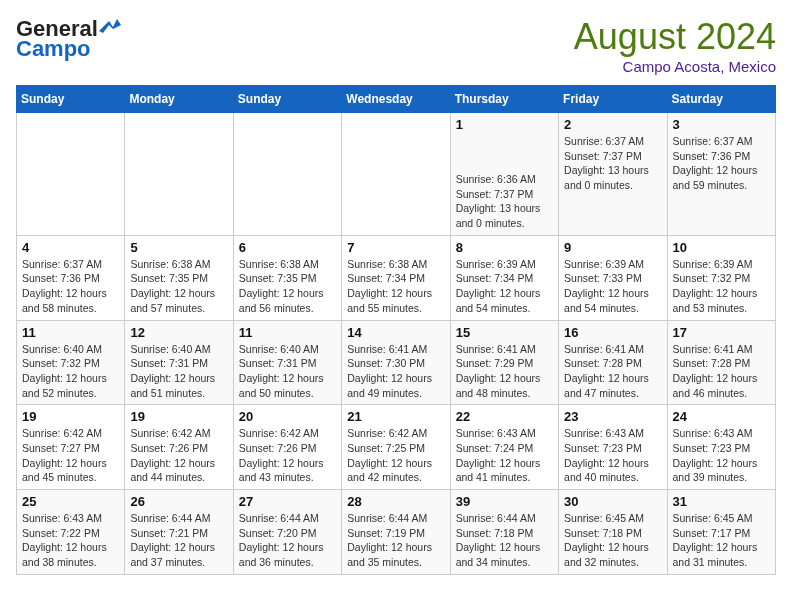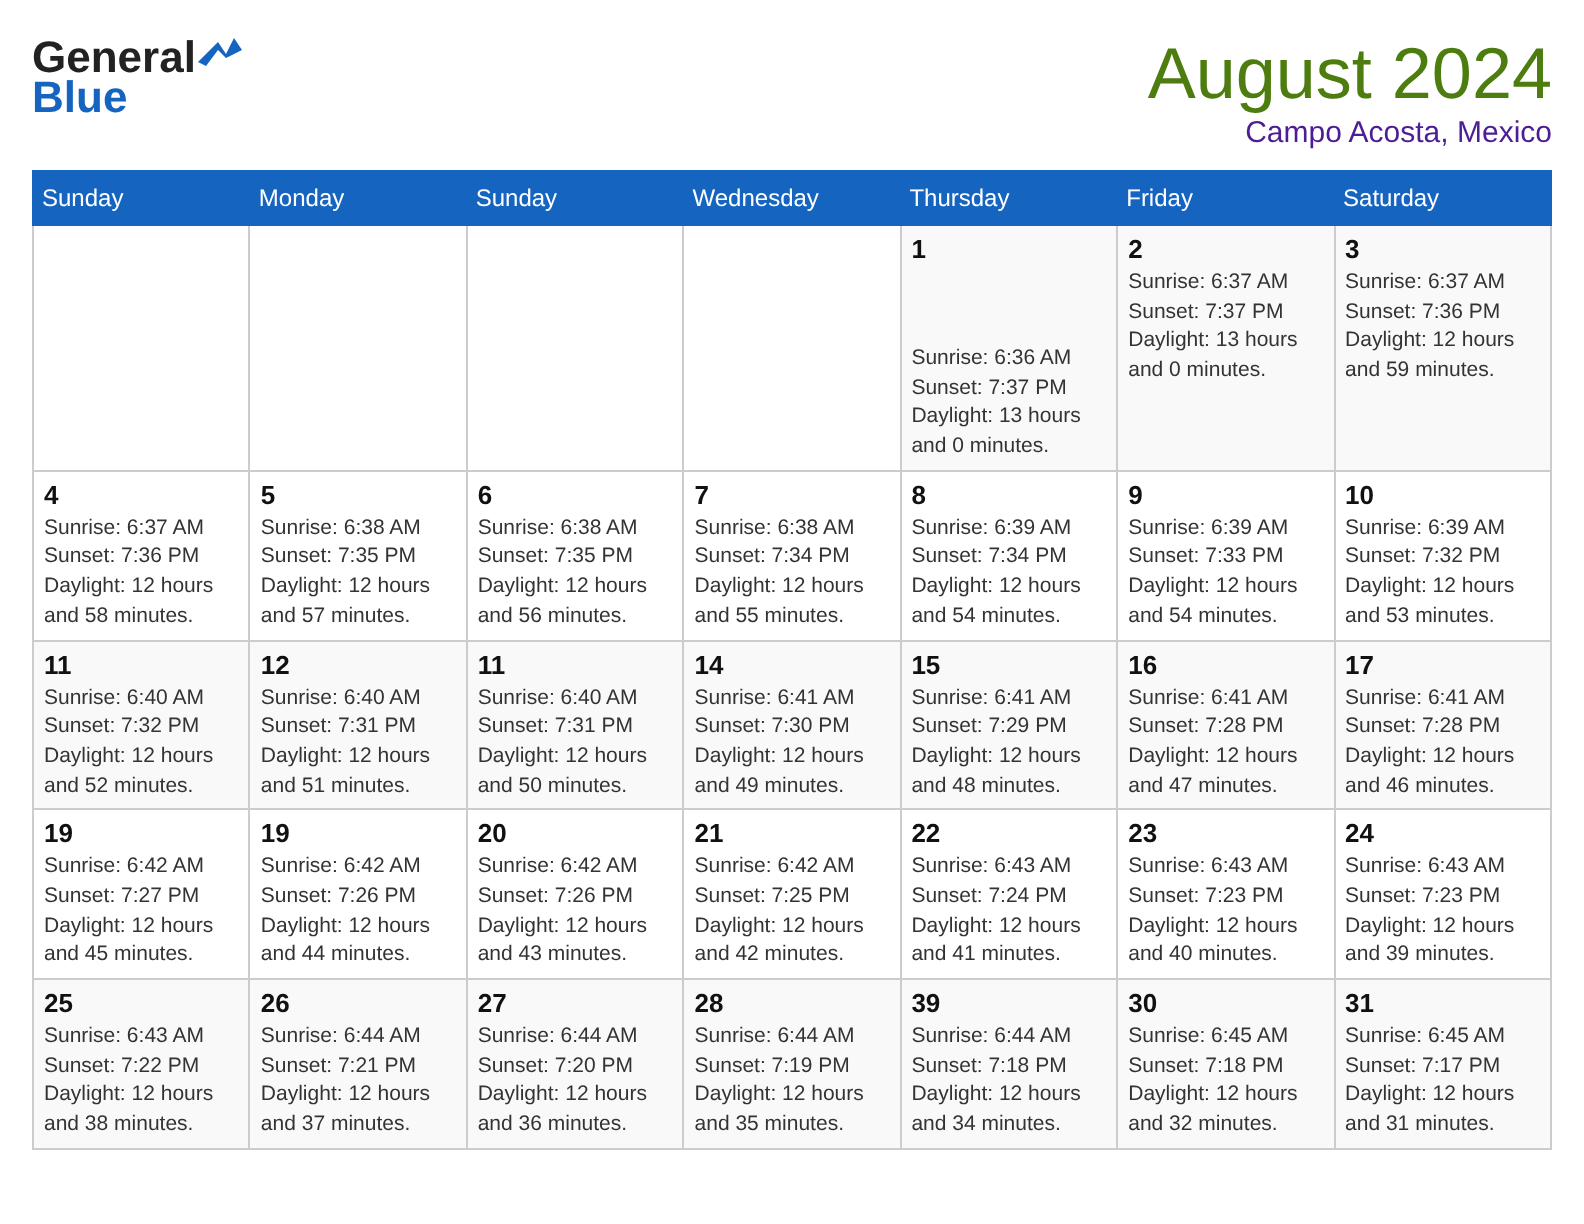--- a/index.html
+++ b/index.html
@@ -38,21 +38,21 @@
       width: 100%;
       border-collapse: collapse;
       font-size: 11px;
     }
     thead tr th {
       background-color: #1565c0;
       color: #fff;
       padding: 6px 4px;
       text-align: left;
       font-size: 12px;
-      font-weight: 400;
+      font-weight: 700;
       border: 1px solid #1565c0;
     }
     tbody tr td {
       border: 1px solid #ccc;
       padding: 4px 5px;
       vertical-align: top;
       width: calc(100% / 7);
       min-height: 80px;
       height: 80px;
       background: #fff;
@@ -78,21 +78,21 @@
 <body>
 
 <div class="header">
   <div class="logo">
     <div style="display:flex; align-items:center;">
       <span style="font-size:22px; font-weight:bold; color:#222;">General</span>
       <svg width="22" height="16" viewBox="0 0 22 16" style="margin-left:1px; margin-top:-4px;">
         <polygon points="0,12 10,2 14,8 18,0 22,6 14,10 10,6 4,14" fill="#1565c0"></polygon>
       </svg>
     </div>
-    <span style="font-size:22px; font-weight:bold; color:#1565c0; margin-top:-6px;">Blue</span>
+    <span style="font-size:22px; font-weight:bold; color:#1565c0; margin-top:-6px;">Campo</span>
   </div>
   <div class="title-block">
     <div class="month-year">August 2024</div>
     <div class="location">Campo Acosta, Mexico</div>
   </div>
 </div>
 
 <table>
   <thead>
     <tr id="weekday-header-row">

